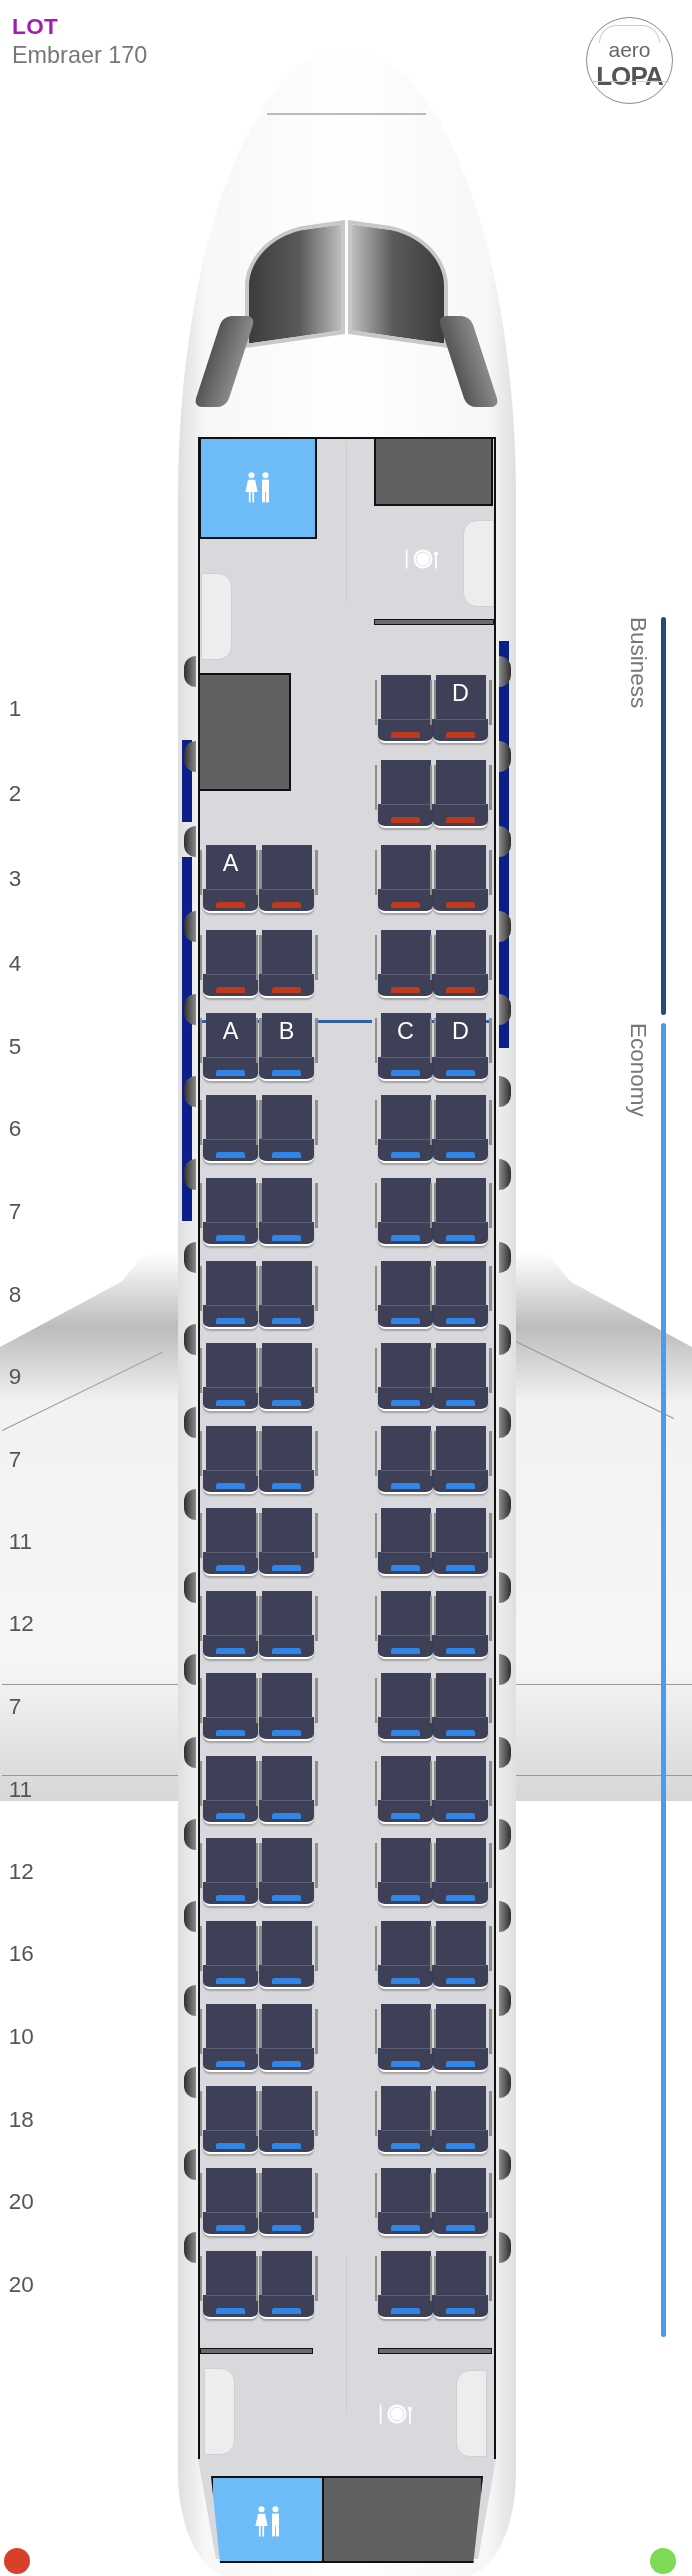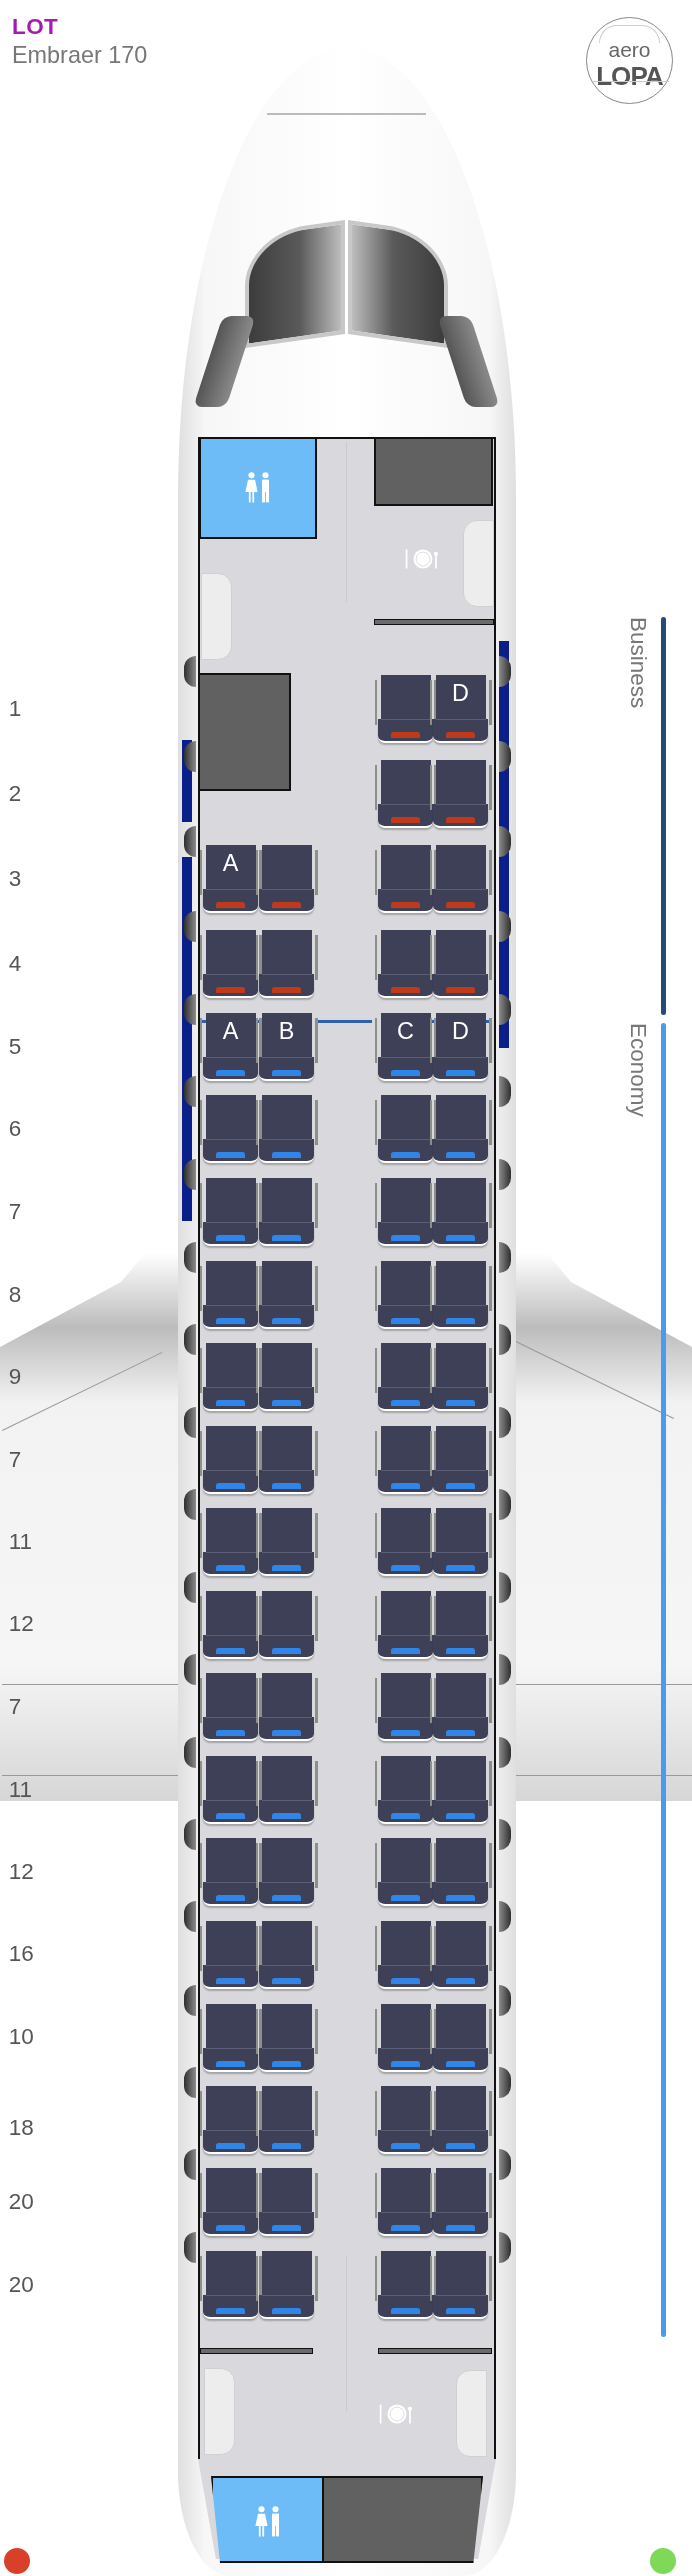--- a/index.html
+++ b/index.html
@@ -860,21 +860,21 @@
     <div class="seat" style="left: 433px; top: 2004px;">
       <div class="seat-arm" style="left:-3.5px"></div>
       <div class="seat-arm" style="left:56px"></div>
       <div class="seat-back"></div>
       <div class="seat-cushion">
         <div class="seat-accent" style="background:#2f86e8"></div>
       </div>
       <div class="seat-divider"></div>
       <div class="seat-label"></div>
     </div>
-    <div class="row-label" style="top: 2107px; margin-top: 8px;">18</div>
+    <div class="row-label" style="top: 2107px;">18</div>
     <div class="seat" style="left: 203px; top: 2086px;">
       <div class="seat-arm" style="left:-3.5px"></div>
       <div class="seat-arm" style="left:56px"></div>
       <div class="seat-back"></div>
       <div class="seat-cushion">
         <div class="seat-accent" style="background:#2f86e8"></div>
       </div>
       <div class="seat-divider"></div>
       <div class="seat-label"></div>
     </div>

